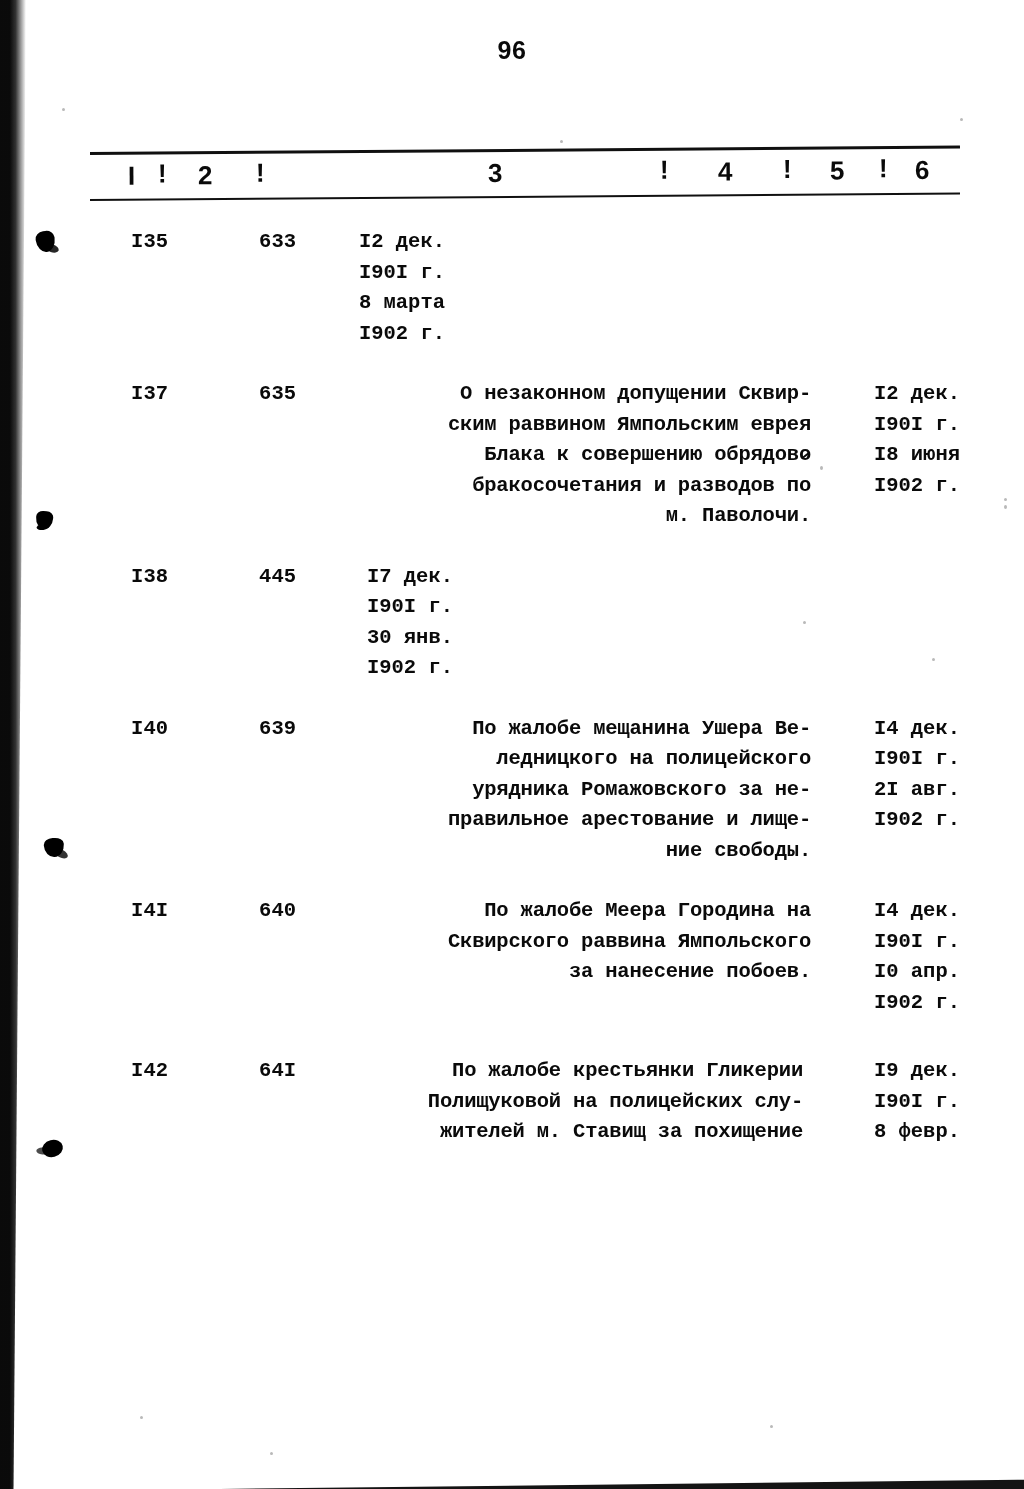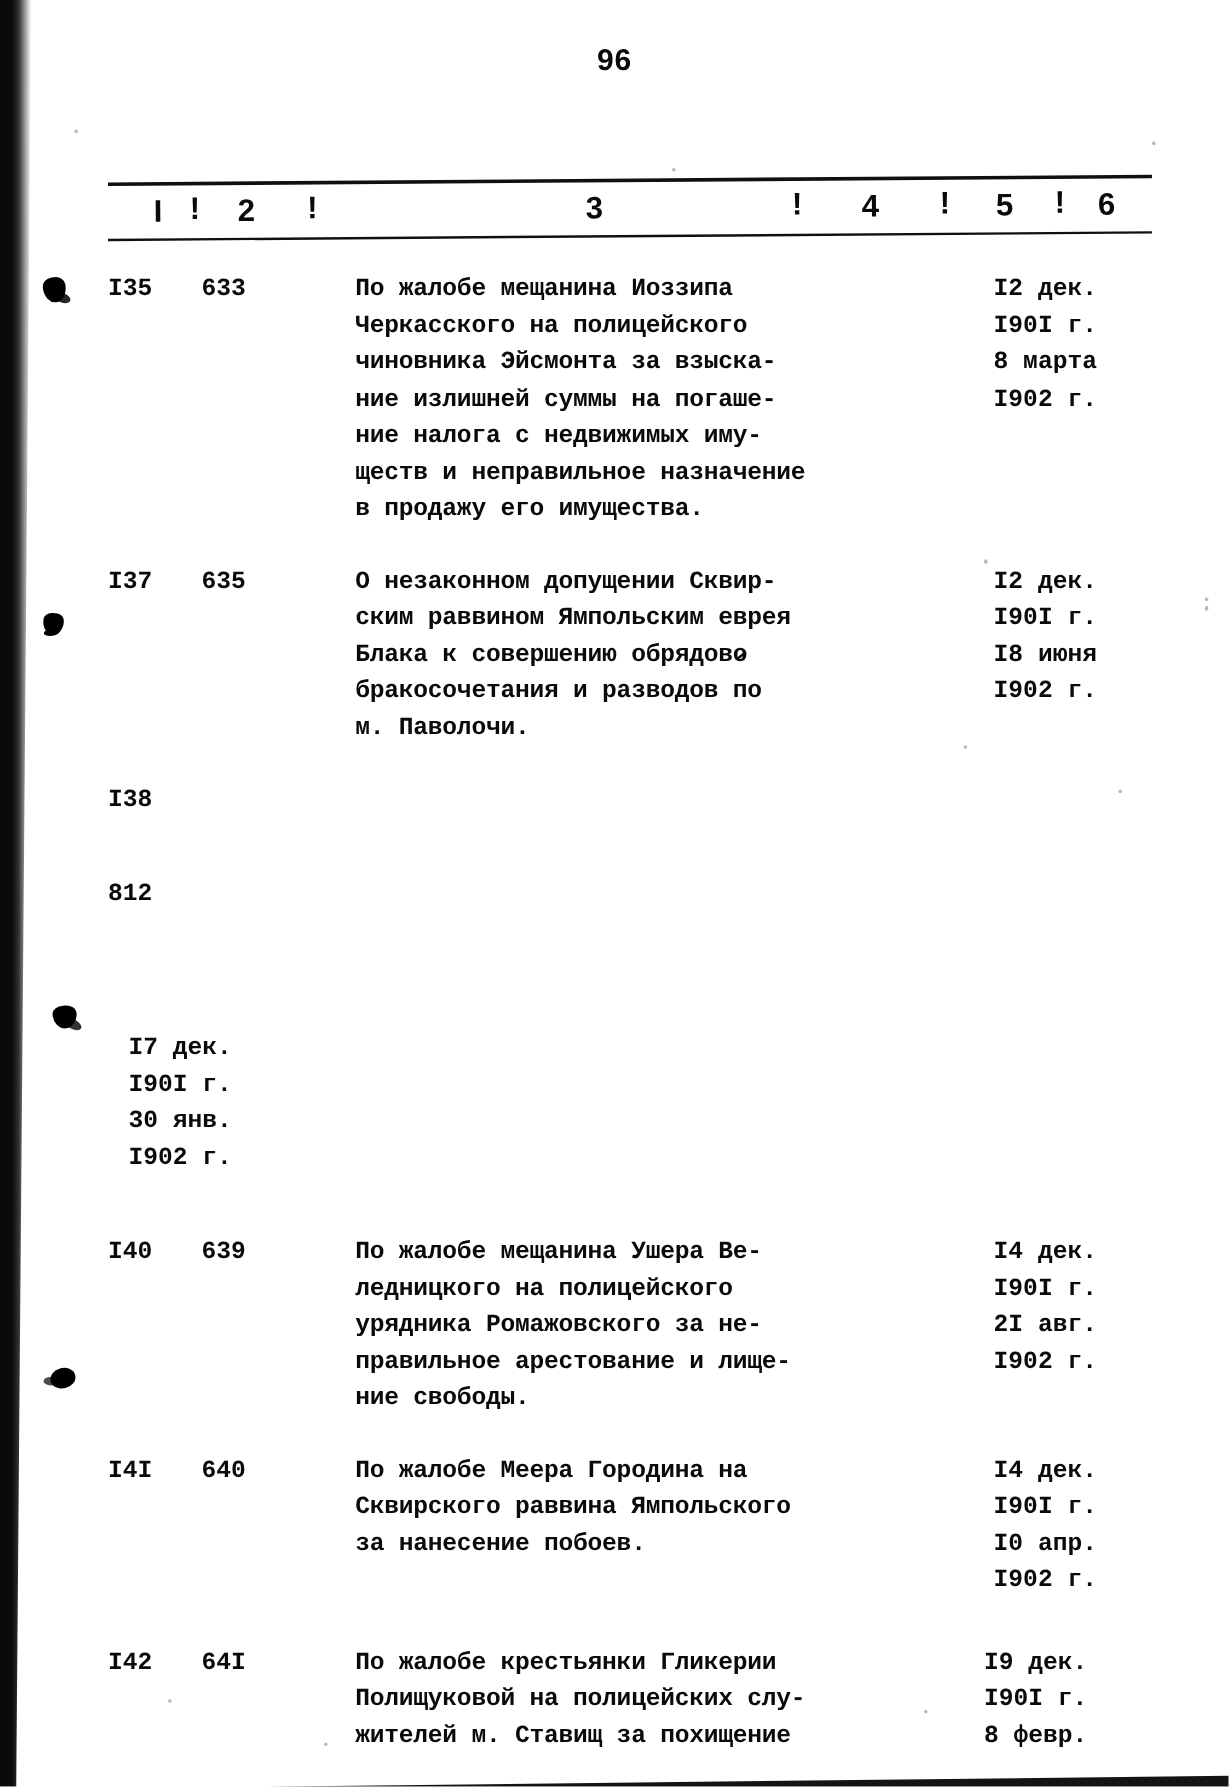--- a/index.html
+++ b/index.html
@@ -109,20 +109,21 @@
     padding-top: 26px;
   }
 
   .entry {
     display: flex;
     align-items: flex-start;
     margin-bottom: 28px;
     font-size: 20.5px;
     line-height: 30.5px;
     letter-spacing: -0.2px;
+    text-align: right;
   }
   .entry .c-num {
     width: 78px;
     flex: 0 0 78px;
     font-weight: 700;
     letter-spacing: 0px;
   }
   .entry .c-id {
     width: 128px;
     flex: 0 0 128px;
@@ -139,21 +140,21 @@
     flex: 0 0 132px;
     font-weight: 700;
     white-space: pre-line;
     letter-spacing: 0px;
     margin-left: 17px;
   }
 
   
   .entry.e1 { margin-bottom: 30px; }
   .entry.e2 { margin-bottom: 30px; }
-  .entry.e3 { margin-bottom: 30px; flex-direction: column; }
+  .entry.e3 { margin-bottom: 30px; }
   .entry.e4 { margin-bottom: 30px; }
   .entry.e5 { margin-bottom: 38px; }
   .entry.e6 { margin-bottom: 0; }
 
   .entry.e3 .c-dates,
   .entry.e6 .c-dates { width: 140px; flex: 0 0 140px; }
 
   .strike-over {
     position: relative;
     display: inline-block;
@@ -214,27 +215,20 @@
     <span class="col-num" style="left:825px;">6</span>
   </div>
 
   <div class="rule rule-thin"></div>
 
   <div class="entries">
 
     <div class="entry e1">
       <div class="c-num">I35</div>
       <div class="c-id">633</div>
-      <div class="c-desc">По жалобе мещанина Иоззипа
-Черкасского на полицейского
-чиновника Эйсмонта за взыска-
-ние излишней суммы на погаше-
-ние налога с недвижимых иму-
-ществ и неправильное назначение
-в продажу его имущества.</div>
       <div class="c-dates">I2 дек.
 I90I г.
 8 марта
 I902 г.</div>
     </div>
 
     <div class="entry e2">
       <div class="c-num">I37</div>
       <div class="c-id">635</div>
       <div class="c-desc"><span>О незаконном допущении Сквир-
@@ -243,21 +237,21 @@
 бракосочетания и разводов по
 м. Паволочи.</span></div>
       <div class="c-dates">I2 дек.
 I90I г.
 I8 июня
 I902 г.</div>
     </div>
 
     <div class="entry e3">
       <div class="c-num">I38</div>
-      <div class="c-id">812</div>
+      <div class="c-id">445</div>
       <div class="c-dates">I7 дек.
 I90I г.
 30 янв.
 I902 г.</div>
     </div>
 
     <div class="entry e4">
       <div class="c-num">I40</div>
       <div class="c-id">639</div>
       <div class="c-desc">По жалобе мещанина Ушера Ве-

